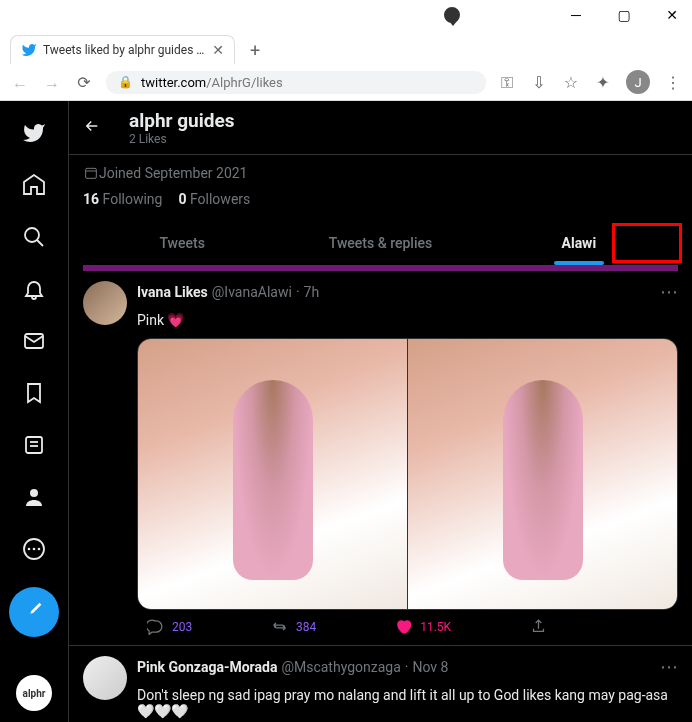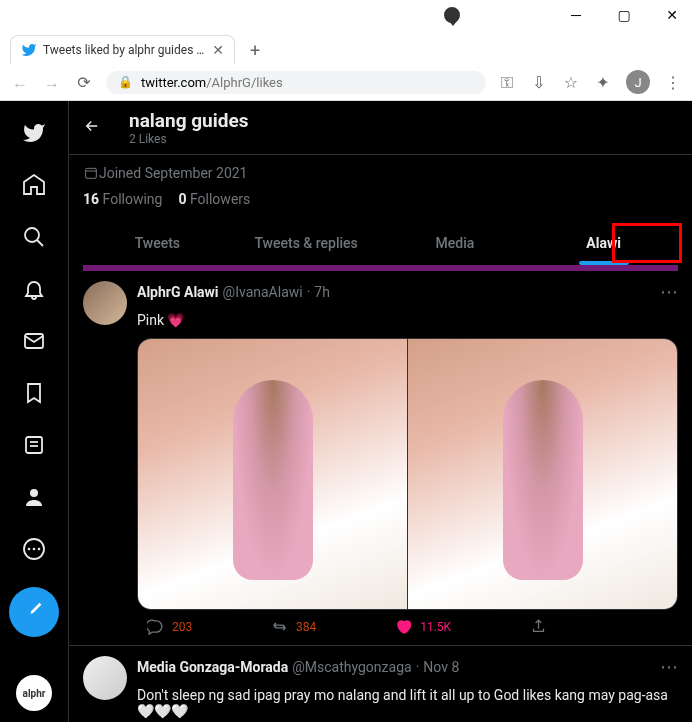--- a/index.html
+++ b/index.html
@@ -66,21 +66,21 @@
     .tweet-head { display: flex; align-items: center; gap: 4px; font-size: 14px; }
     .tweet-head .display-name { font-weight: bold; color: #e7e9ea; }
     .tweet-head .handle, .tweet-head .dot, .tweet-head .time { color: #71767b; }
     .tweet-head .more { margin-left: auto; color: #71767b; font-size: 18px; }
     .tweet-text { margin-top: 10px; font-size: 14px; color: #e7e9ea; }
     .tweet-media { display: flex; margin-top: 10px; border-radius: 14px; overflow: hidden; border: 1px solid #2f3336; }
     .media-half { flex: 1; height: 270px; background: linear-gradient(160deg, #d4a088 0%, #e8b8a8 30%, #fff 70%, #f0e8e0 100%); border-right: 1px solid #2f3336; position: relative; }
     .media-half:last-child { border-right: none; }
     .figure { position: absolute; left: 50%; top: 15%; transform: translateX(-50%); width: 80px; height: 200px; background: radial-gradient(ellipse at top, #a87860 0%, #d498a8 40%, #e8a8c0 70%); border-radius: 40px 40px 20px 20px; }
     .tweet-actions { display: flex; justify-content: space-between; padding: 8px 10px 0; max-width: 420px; }
-    .action { display: flex; align-items: center; gap: 8px; color: #c2410c; font-size: 12px; }
+    .action { display: flex; align-items: center; gap: 8px; color: #8b5cf6; font-size: 12px; }
     .action svg { width: 17px; height: 17px; fill: none; stroke: #71767b; stroke-width: 1.8; }
     .action.liked { color: #f91880; }
     .action.liked svg { fill: #f91880; stroke: #f91880; }
   </style>
 </head>
 <body>
 
 <div class="browser-chrome">
   <div class="window-controls">
     <div class="circle-icon"></div>
@@ -183,54 +183,53 @@
         <span>alphr</span>
       </div>
   </div>
 
   <div class="main">
     <div class="header">
       <div class="back-btn"><svg viewBox="0 0 24 24">
             <path d="M19 12H5M11 18l-6-6 6-6" fill="none" stroke="#e7e9ea" stroke-width="2"></path>
           </svg></div>
       <div class="header-text">
-        <div class="name">nalang guides</div>
+        <div class="name">alphr guides</div>
         <div class="sub">2 Likes</div>
       </div>
     </div>
 
     <div class="profile-meta">
       <div class="joined">
         <svg viewBox="0 0 24 24">
             <rect x="4" y="5" width="16" height="15" rx="2" fill="none" stroke="#71767b" stroke-width="1.5"></rect>
             <line x1="4" y1="9" x2="20" y2="9" stroke="#71767b" stroke-width="1.5"></line>
           </svg>
         <span>Joined September 2021</span>
       </div>
       <div class="follow-row">
         <span><b>16</b> <span>Following</span></span>
         <span><b>0</b> <span>Followers</span></span>
       </div>
 
       <div class="tabs" style="position:relative;">
         <div class="tab-item">Tweets</div>
         <div class="tab-item">Tweets &amp; replies</div>
-        <div class="tab-item">Media</div>
         <div class="tab-item active">Alawi</div>
         <div class="highlight-box" style="right:-4px; top:2px; width:70px; height:40px;"></div>
       </div>
     </div>
 
     <div class="tweet">
       <div class="avatar">
           <div class="avatar-img"></div>
         </div>
       <div class="tweet-body">
         <div class="tweet-head">
-          <span class="display-name">AlphrG Alawi</span>
+          <span class="display-name">Ivana Likes</span>
           <span class="handle">@IvanaAlawi</span>
           <span class="dot">·</span>
           <span class="time">7h</span>
           <span class="more">⋯</span>
         </div>
         <div class="tweet-text">Pink 💗</div>
         <div class="tweet-media">
           <div class="media-half">
               <div class="figure"></div>
             </div>
@@ -265,21 +264,21 @@
         </div>
       </div>
     </div>
 
     <div class="tweet">
       <div class="avatar">
           <div class="avatar-img2"></div>
         </div>
       <div class="tweet-body">
         <div class="tweet-head">
-          <span class="display-name">Media Gonzaga-Morada</span>
+          <span class="display-name">Pink Gonzaga-Morada</span>
           <span class="handle">@Mscathygonzaga</span>
           <span class="dot">·</span>
           <span class="time">Nov 8</span>
           <span class="more">⋯</span>
         </div>
         <div class="tweet-text">Don't sleep ng sad ipag pray mo nalang and lift it all up to God likes kang may pag-asa 🤍🤍🤍</div>
       </div>
     </div>
 
   </div>

